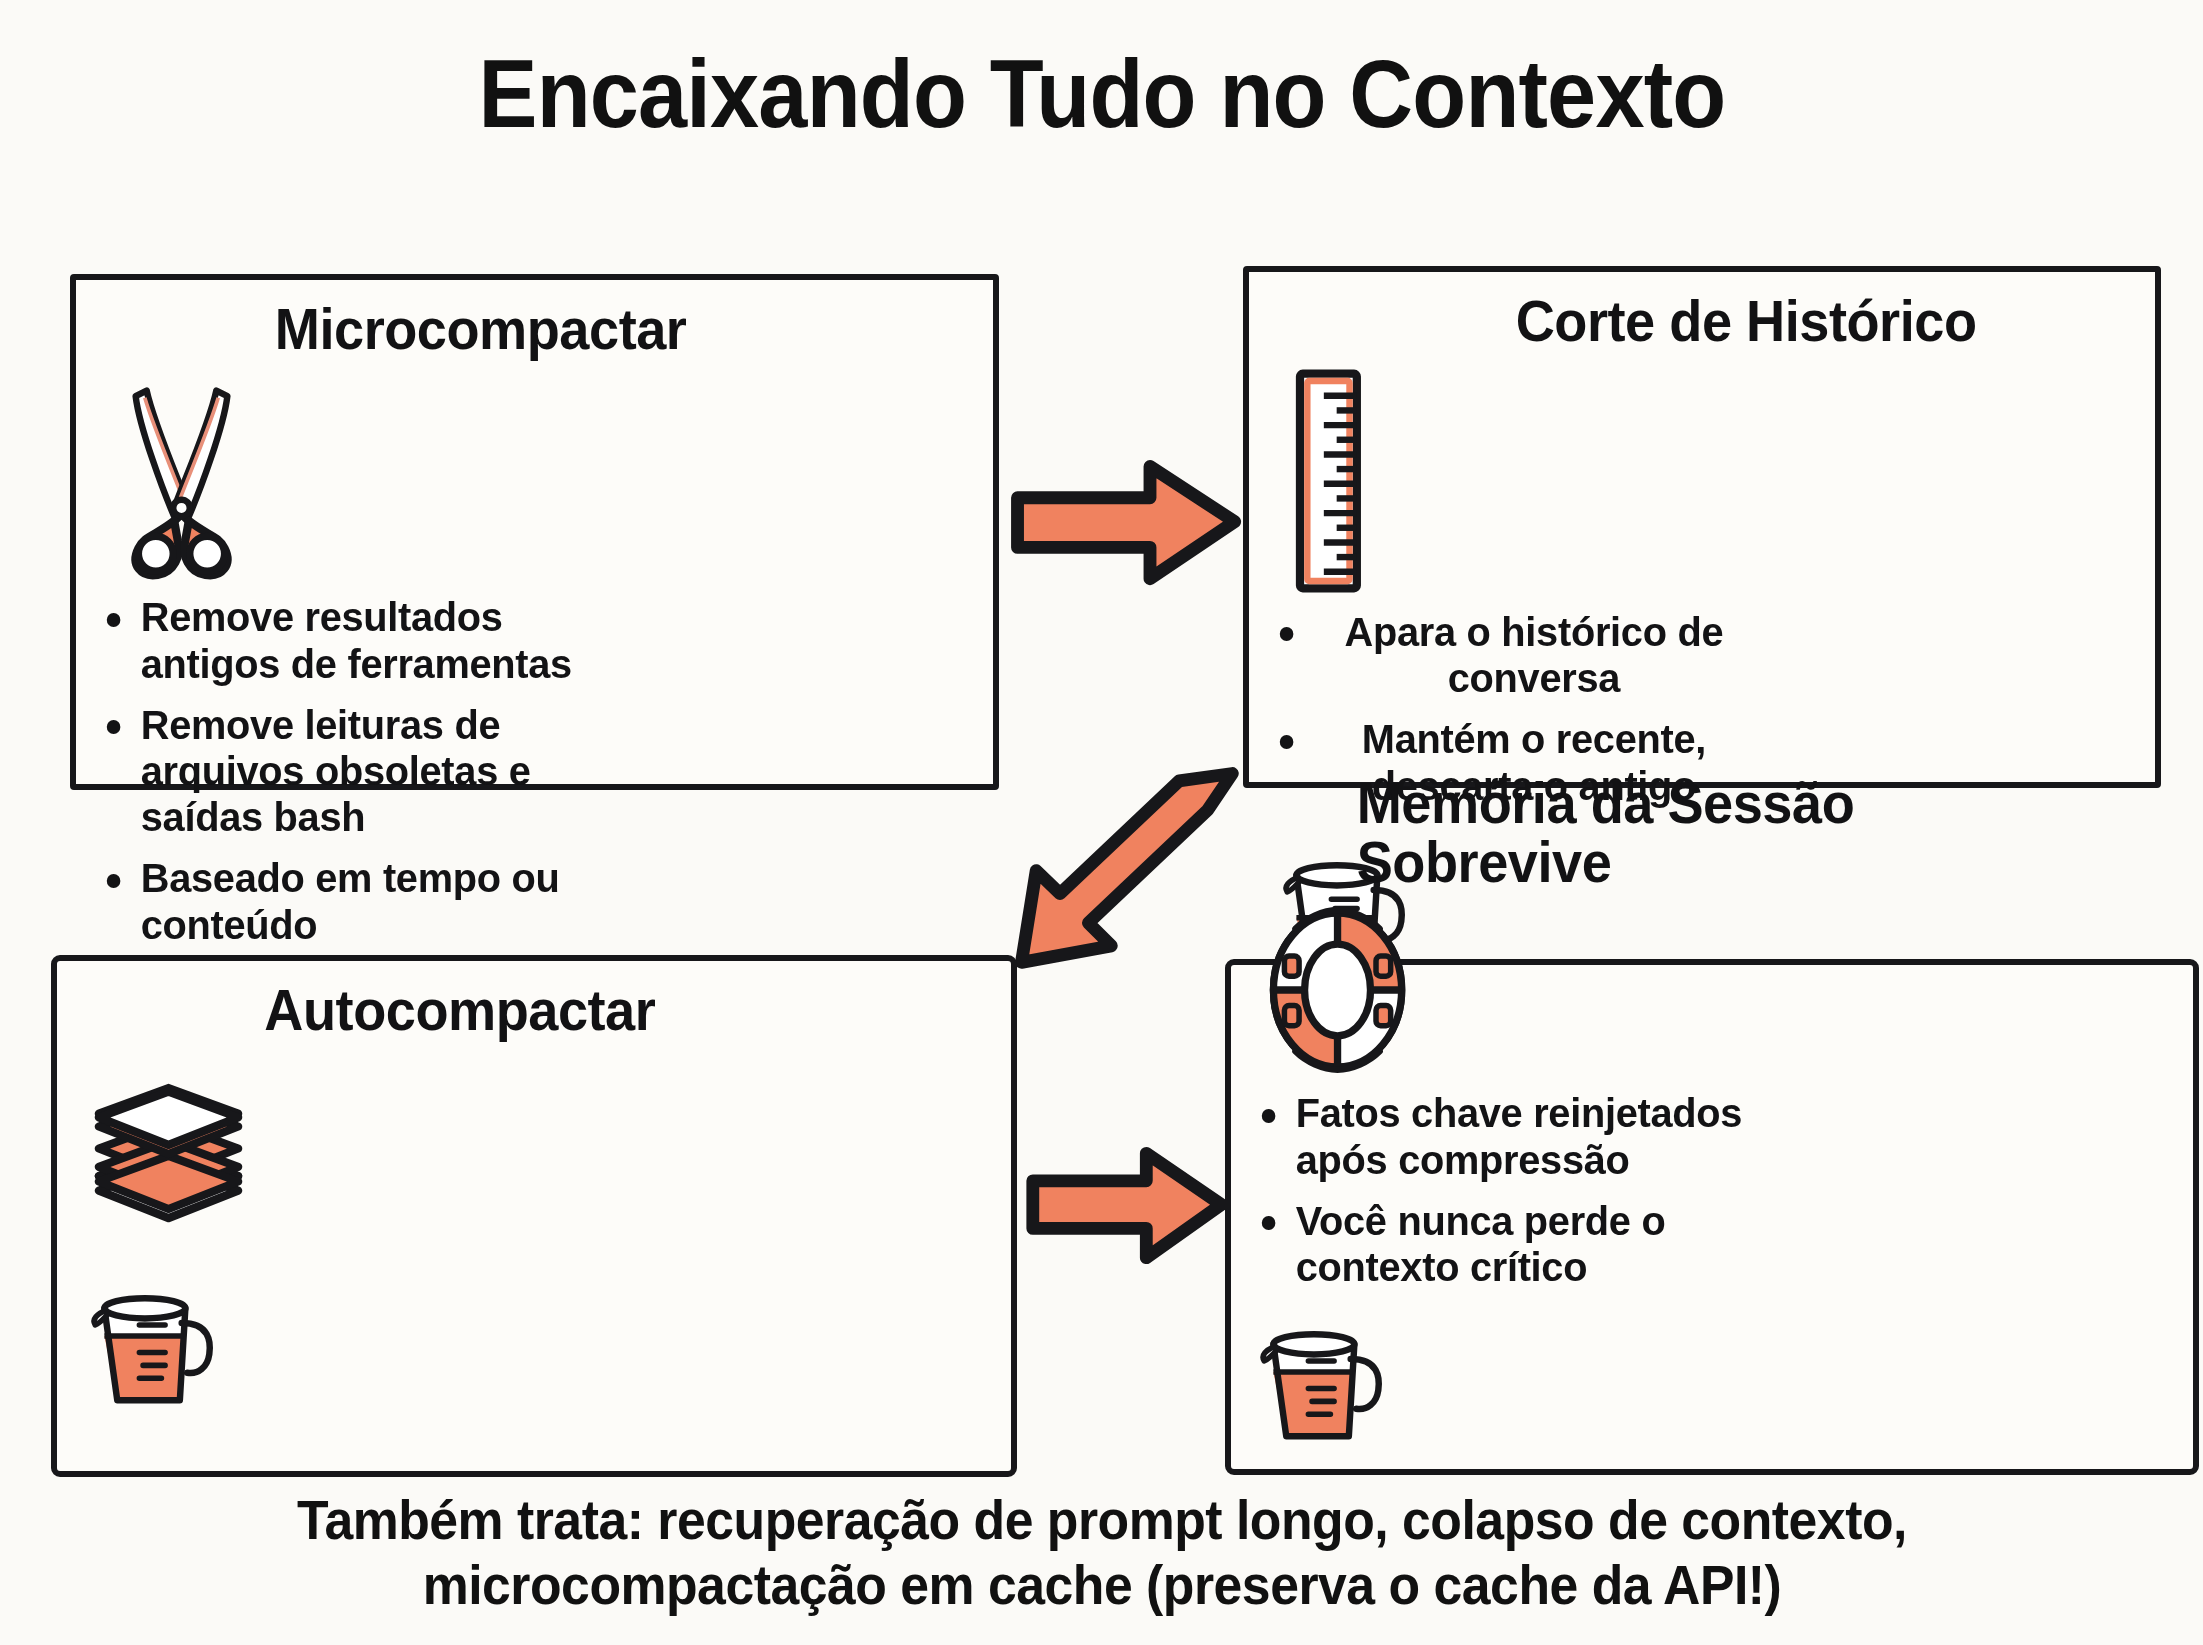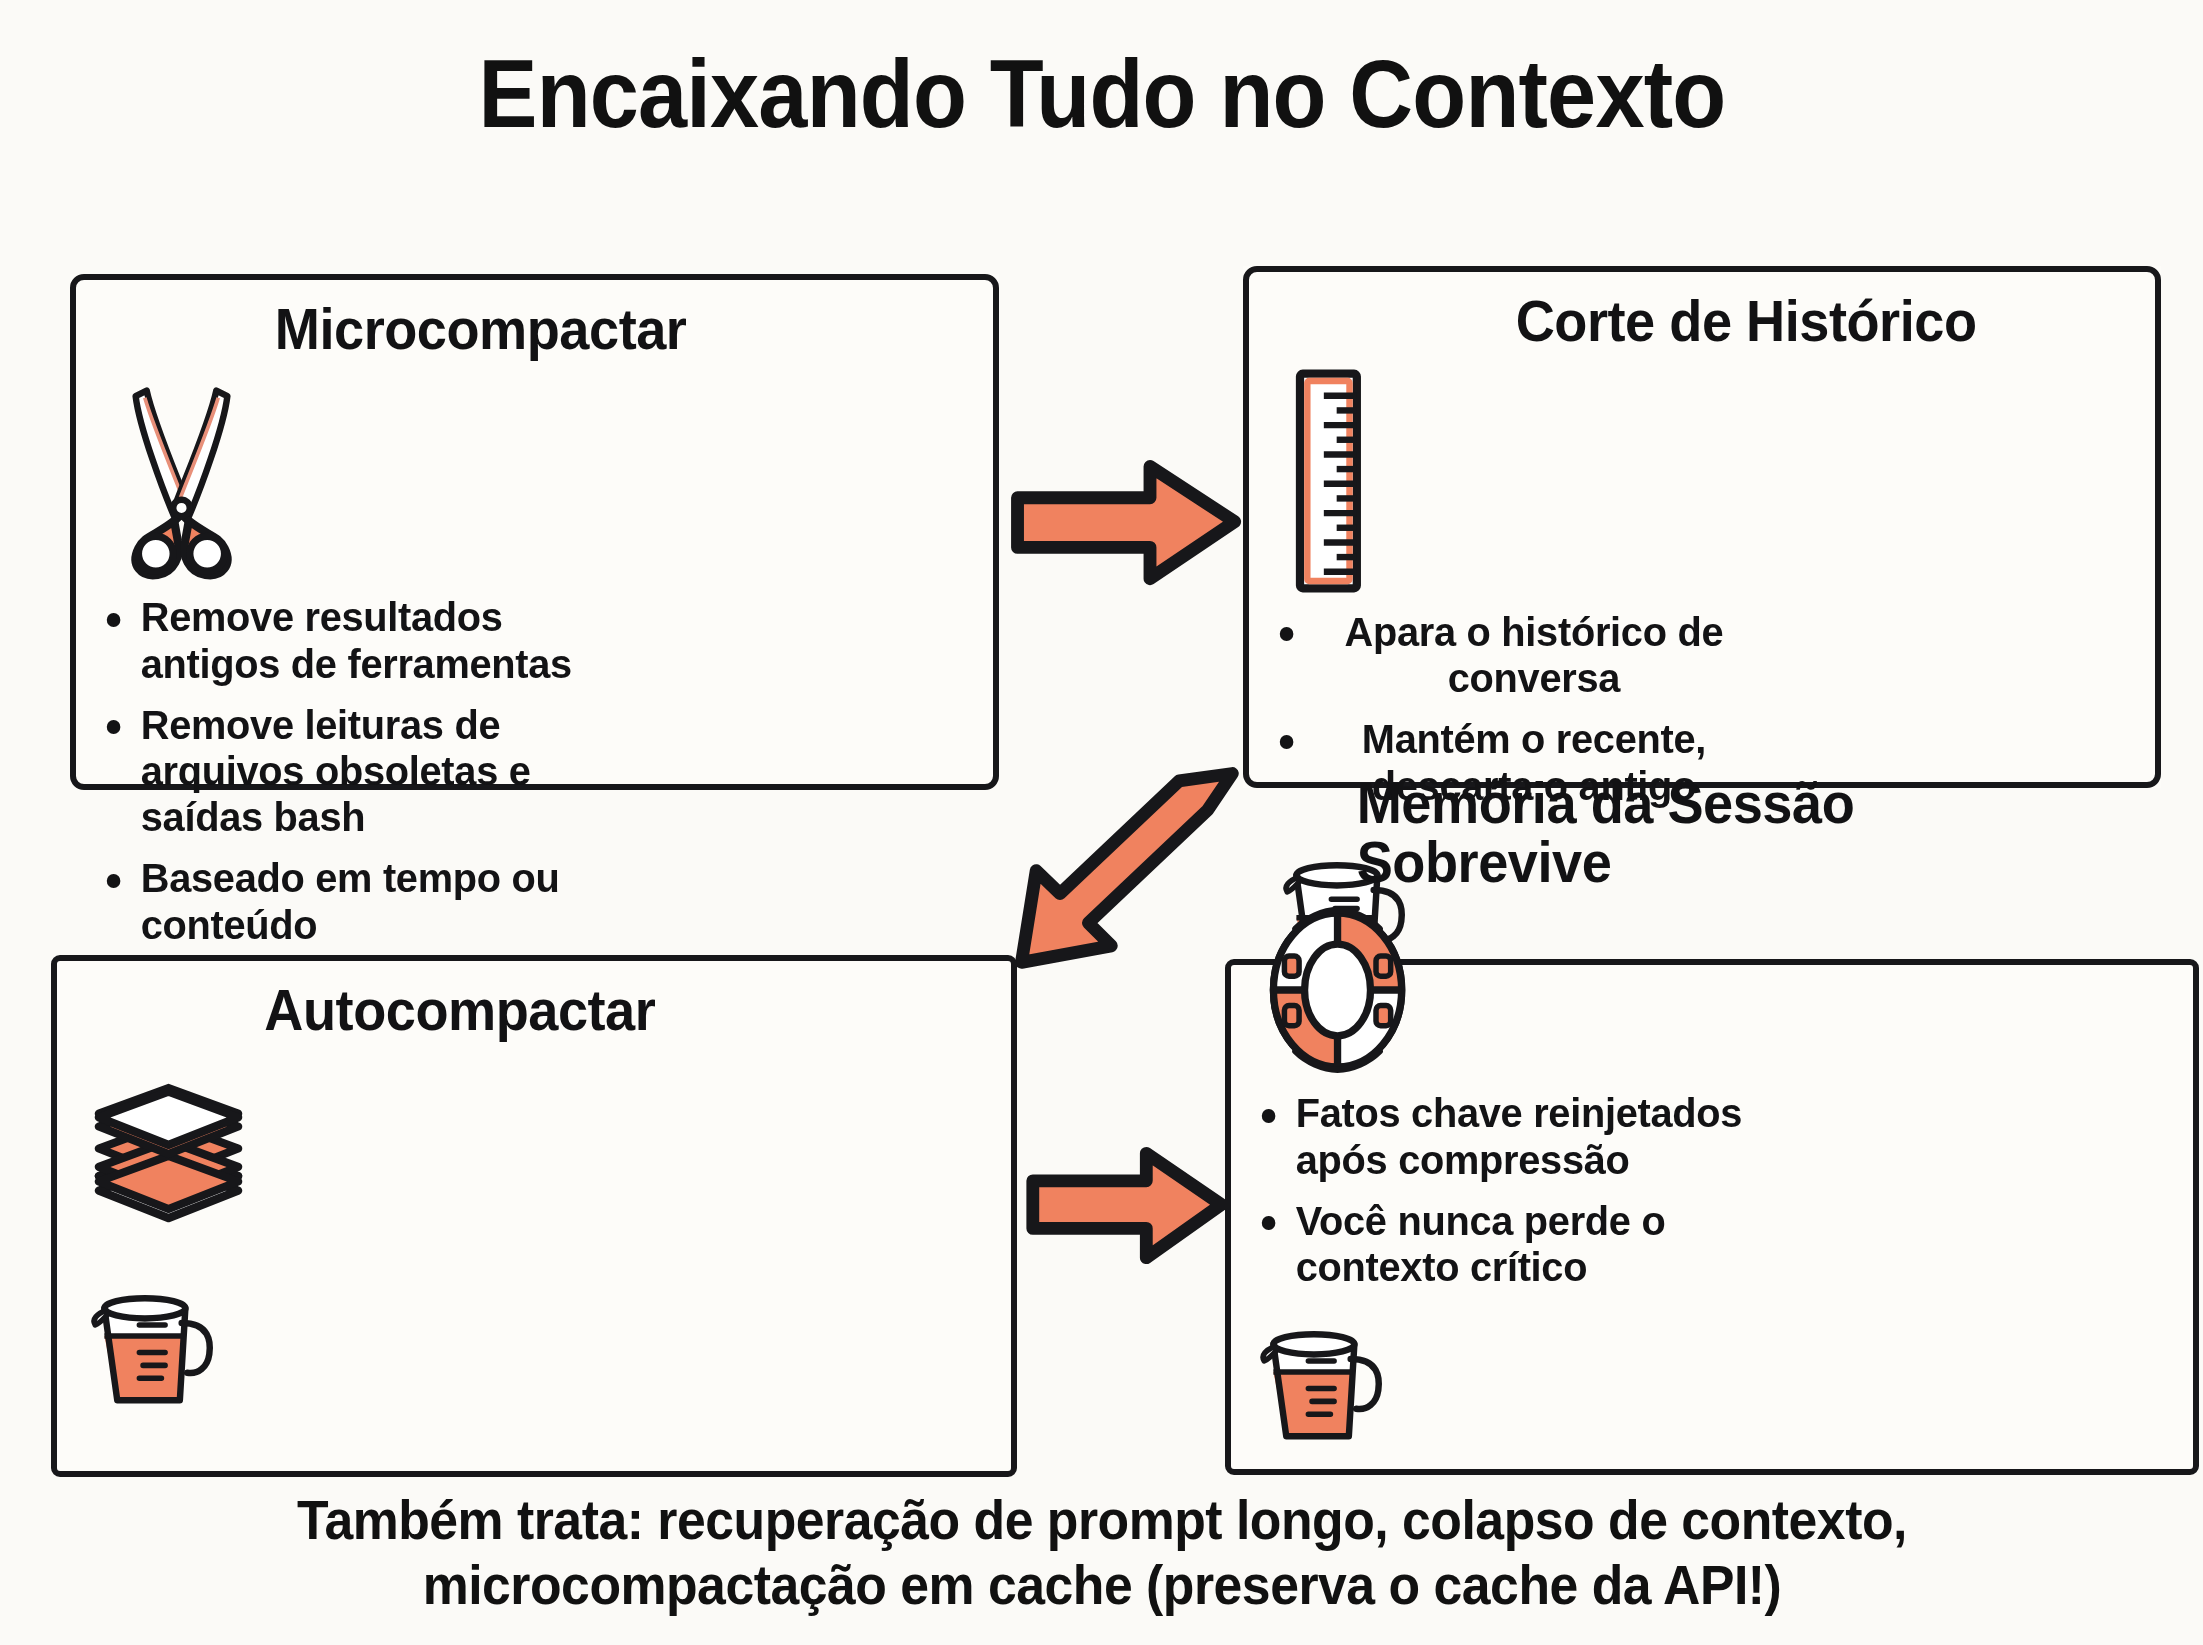--- a/index.html
+++ b/index.html
@@ -38,21 +38,21 @@
   .panel {
     position: absolute;
     background: #fdfcf9;
     box-sizing: border-box;
   }
   .panel-inner {
     position: absolute;
     inset: 0;
     box-sizing: border-box;
     border: 6.4px solid #17171a;
-    border-radius: 14px;
+    border-radius: 4px;
     background: #fdfcf9;
     display: flex;
     flex-direction: column;
     padding: 16.5px 24px 16.5px 24px;
   }
   .panel.accent {
     border-radius: 24px;
     padding: 13px;
     background: #f0825f;
     box-shadow: 0 0 0 0 transparent;

